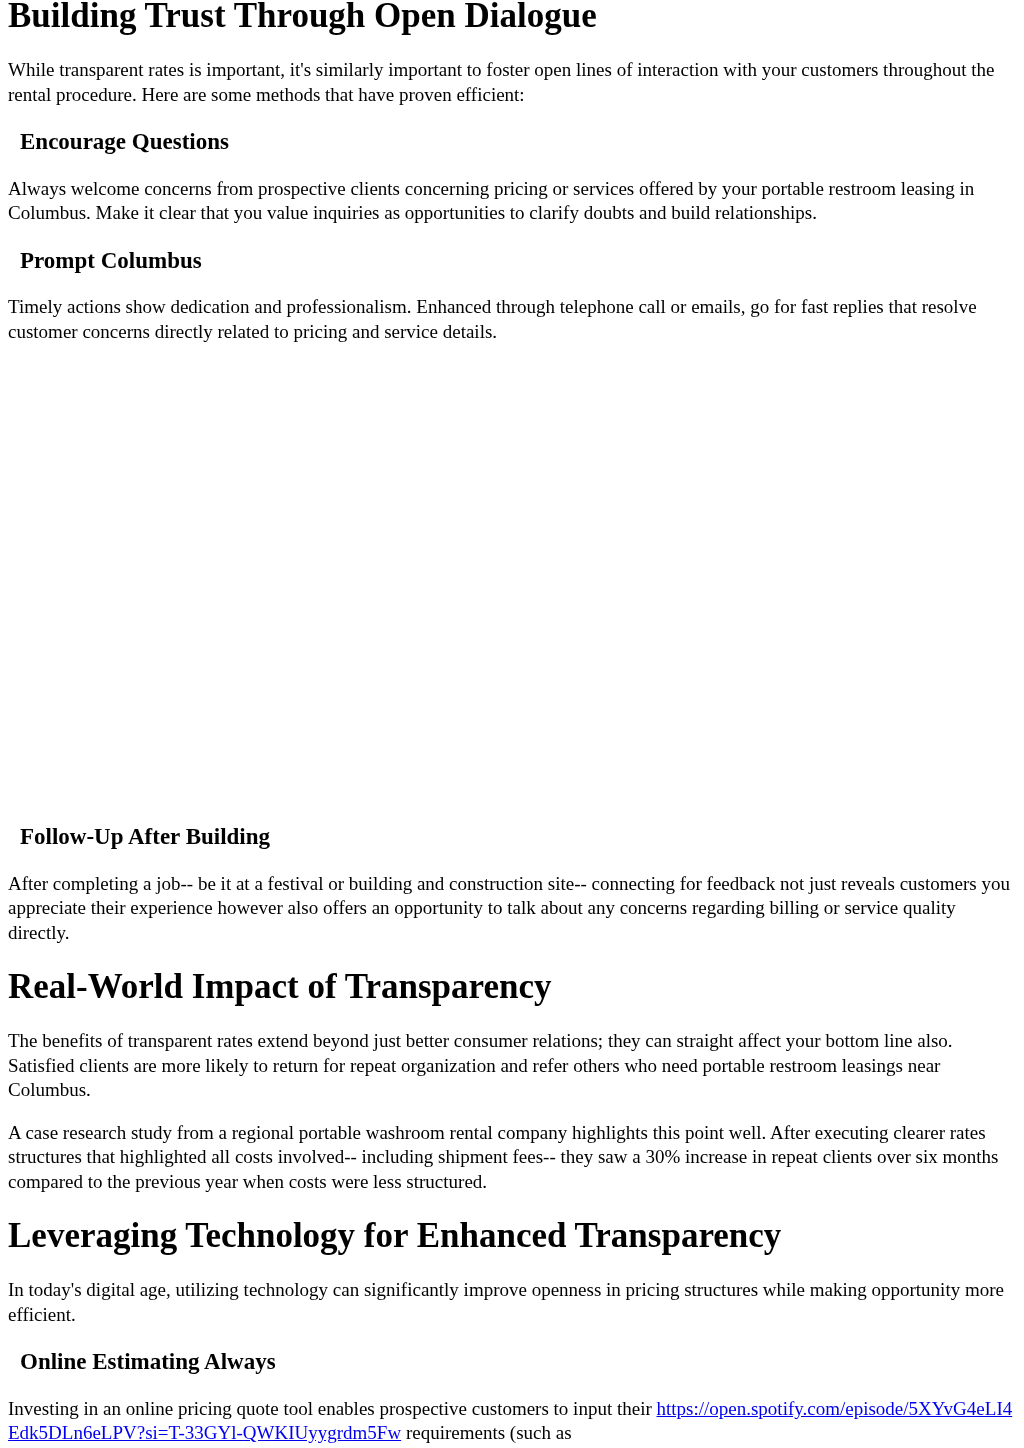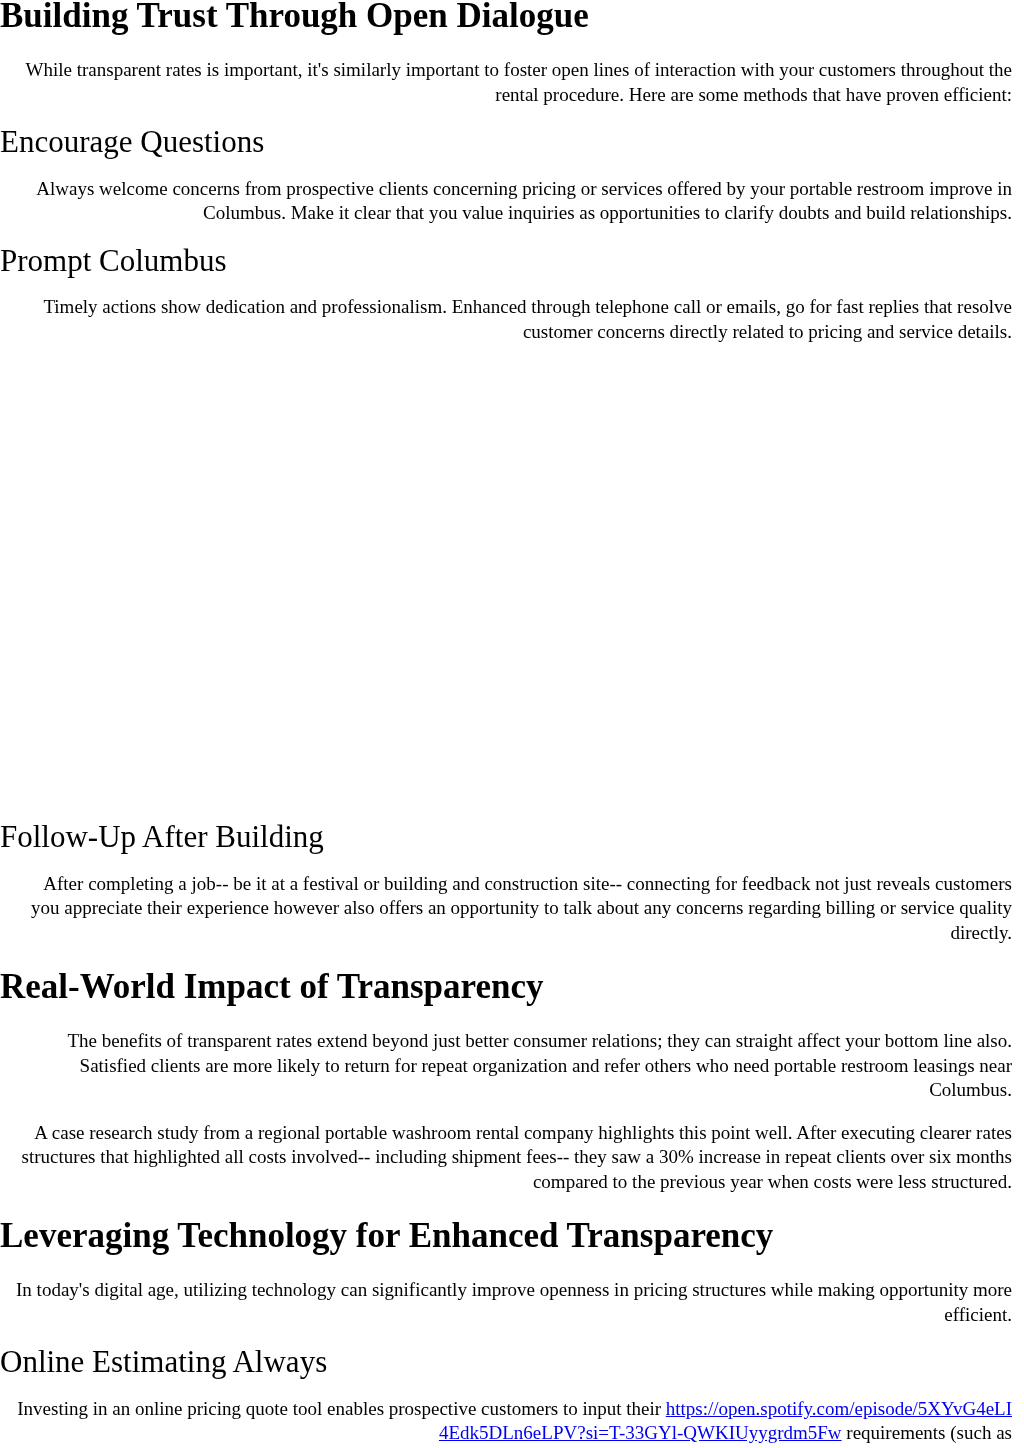--- a/index.html
+++ b/index.html
@@ -2,41 +2,41 @@
 <html><head>
 <meta charset="utf-8">
 <style>
   html, body { margin: 0; padding: 0; background: #ffffff; }
   .page {
     position: relative;
     width: 1024px;
     height: 1448px;
     overflow: hidden;
     box-sizing: border-box;
-    padding: 0 0;
+    padding: 0 8px;
     background: #ffffff;
     color: #000000;
     font-family: "Liberation Serif", "DejaVu Serif", serif;
     font-size: 19px;
     line-height: 24.5px;
   }
   h1 {
     font-size: 35px;
     line-height: 42px;
     font-weight: bold;
     margin: 21px 0;
   }
   h1.first { margin-top: -5px; }
   h3 {
-    font-size: 31px;
+    font-size: 23px;
     line-height: 27.6px;
-    font-weight: normal;
-    margin: 21px 0;
+    font-weight: bold;
+    margin: 21px 12px;
   }
-  p { margin: 18px 12px; text-align: right; }
+  p { margin: 18px 0; }
   .image-gap {
     height: 440px;
     background: #ffffff;
   }
   a.link {
     color: #0000ee;
     text-decoration: underline;
     word-break: break-all;
   }
 </style>
@@ -44,21 +44,21 @@
 <body>
 
 <div class="page">
 
   <h1 class="first">Building Trust Through Open Dialogue</h1>
 
   <p>While transparent rates is important, it's similarly important to foster open lines of interaction with your customers throughout the rental procedure. Here are some methods that have proven efficient:</p>
 
   <h3>Encourage Questions</h3>
 
-  <p>Always welcome concerns from prospective clients concerning pricing or services offered by your portable restroom improve in Columbus. Make it clear that you value inquiries as opportunities to clarify doubts and build relationships.</p>
+  <p>Always welcome concerns from prospective clients concerning pricing or services offered by your portable restroom leasing in Columbus. Make it clear that you value inquiries as opportunities to clarify doubts and build relationships.</p>
 
   <h3>Prompt Columbus</h3>
 
   <p>Timely actions show dedication and professionalism. Enhanced through telephone call or emails, go for fast replies that resolve customer concerns directly related to pricing and service details.</p>
 
   <div class="image-gap"></div>
 
   <h3>Follow-Up After Building</h3>
 
   <p>After completing a job-- be it at a festival or building and construction site-- connecting for feedback not just reveals customers you appreciate their experience however also offers an opportunity to talk about any concerns regarding billing or service quality directly.</p>

